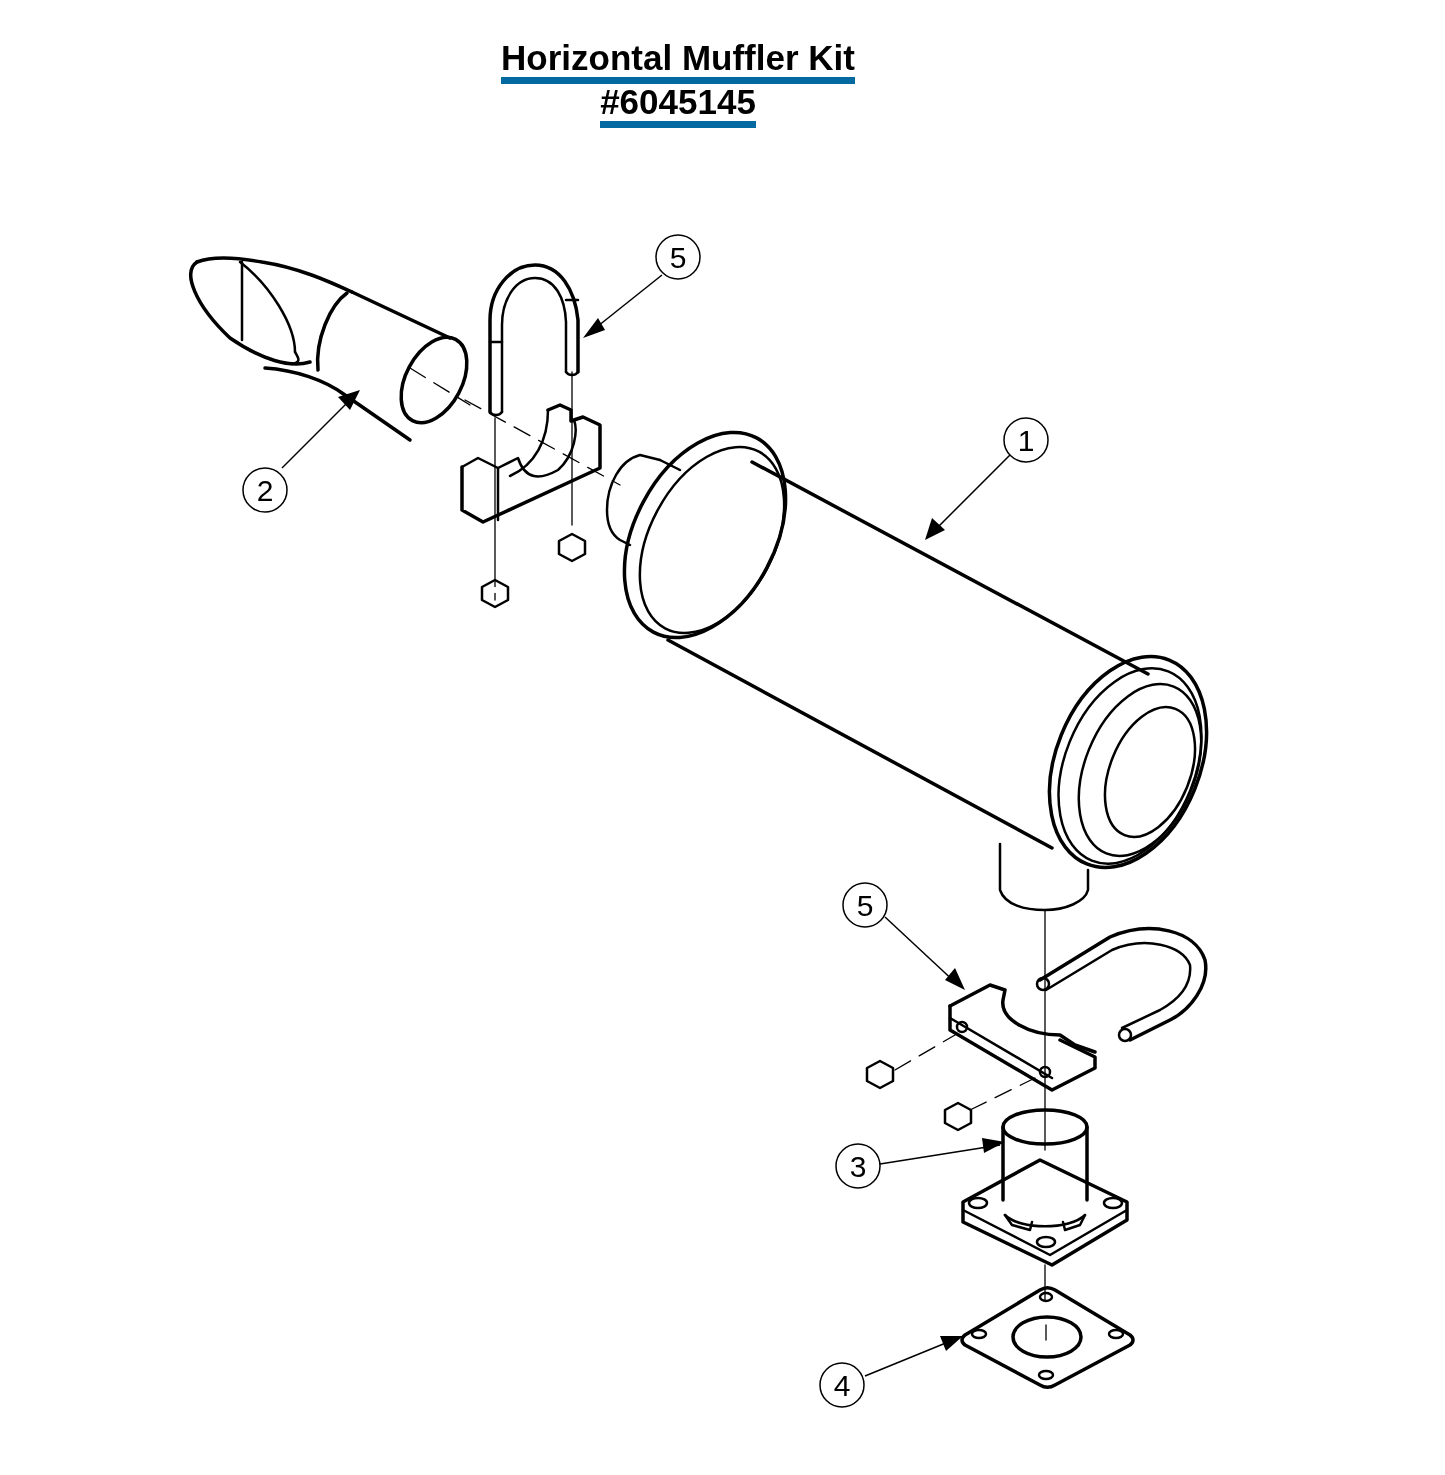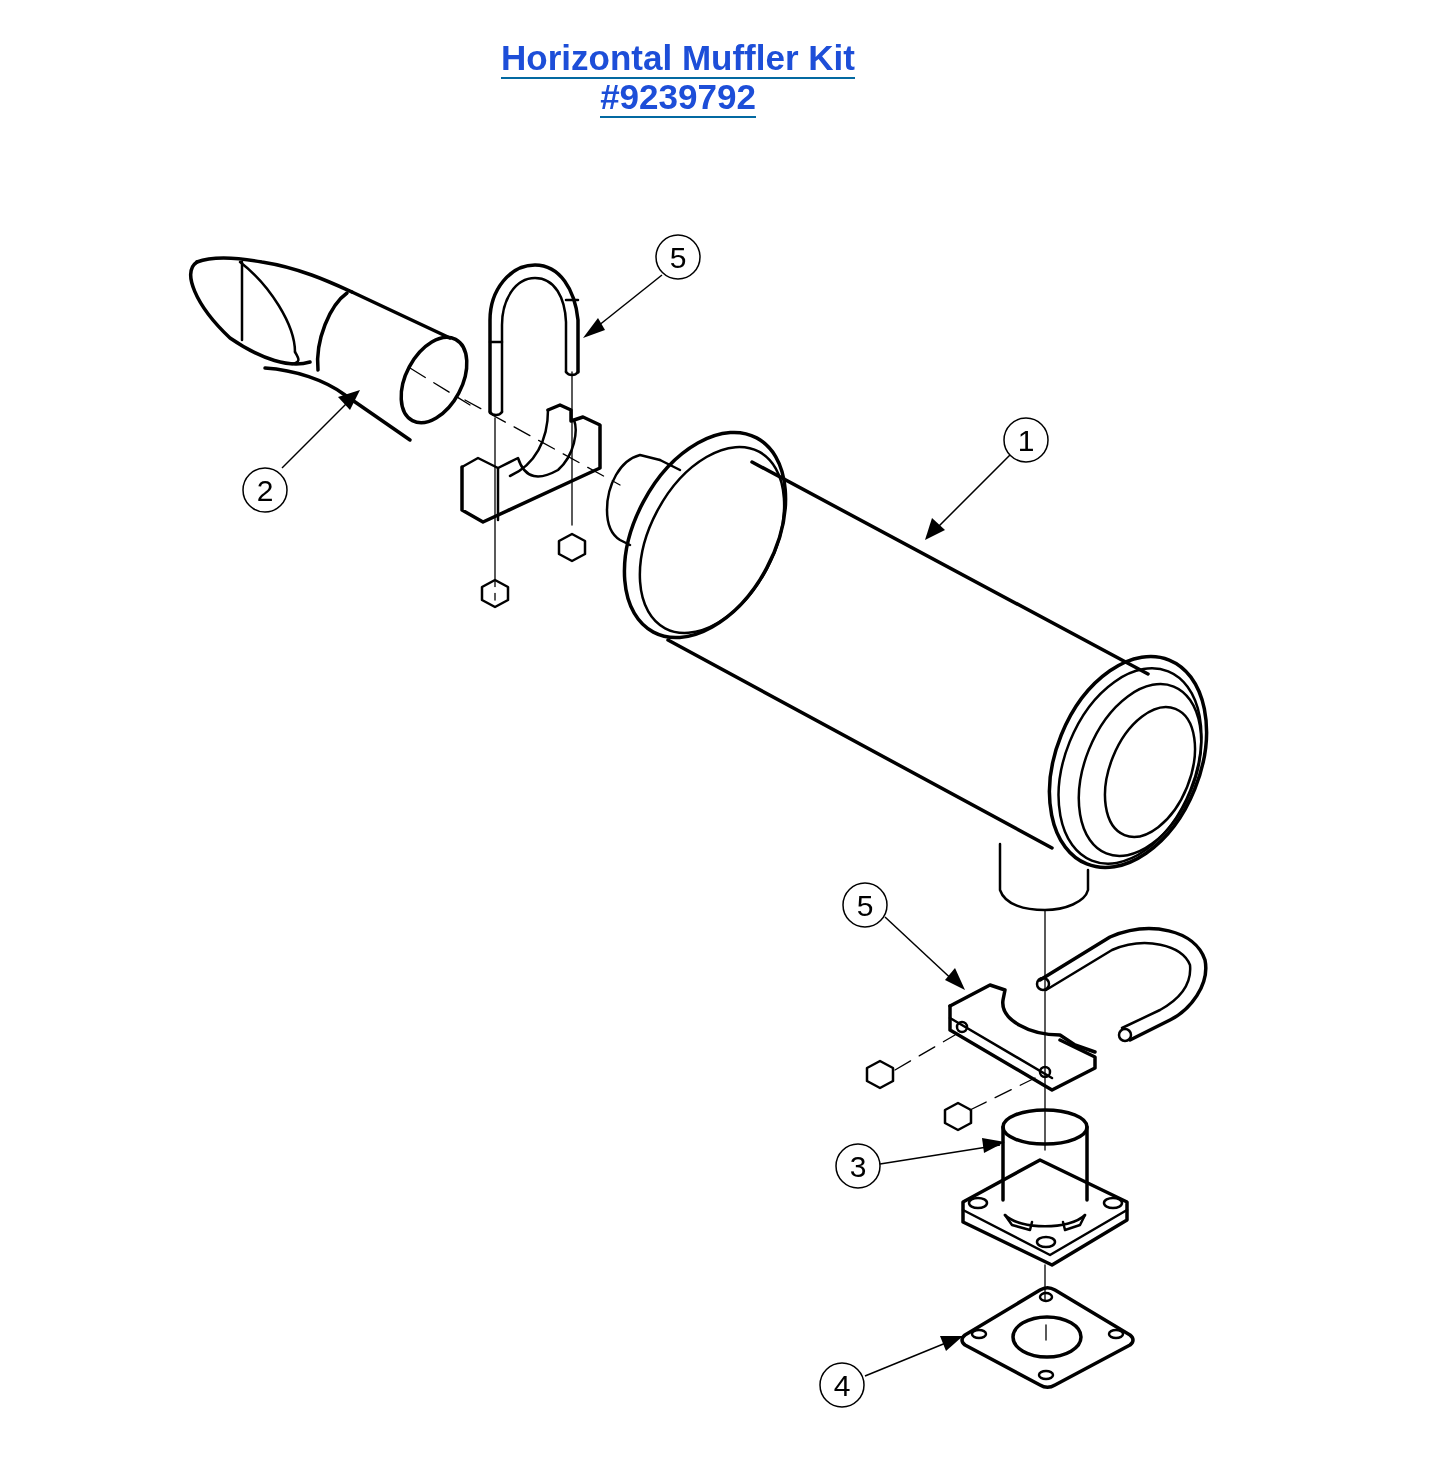--- a/index.html
+++ b/index.html
@@ -1,39 +1,39 @@
 <!DOCTYPE html>
 <html><head>
   <meta charset="utf-8">
   <style>
     html, body { margin: 0; padding: 0; background: #ffffff; }
     body { width: 1445px; height: 1475px; position: relative; overflow: hidden;
            font-family: "Liberation Sans", sans-serif; }
     .title-block { position: absolute; left: 0; top: 40px; width: 1356px; text-align: center; }
     .title-line { display: inline-block; font-weight: bold; font-size: 35px; line-height: 36px;
-                  color: #1d4ed8; border-bottom: 2px solid #0369a1; padding-bottom: 1px; }
+                  color: #000000; border-bottom: 7px solid #0369a1; padding-bottom: 1px; }
     .title-row { display: block; }
     svg.drawing { position: absolute; left: 0; top: 0; }
     .ln { fill: none; stroke: #000; stroke-linecap: round; stroke-linejoin: round; }
     .thick { stroke-width: 3.5; }
     .med { stroke-width: 2.5; }
     .thin { stroke-width: 1.3; }
     .dash { stroke-dasharray: 18 10; }
     .balloon circle { fill: #fff; stroke: #000; stroke-width: 1.5; }
     .balloon text { font-family: "Liberation Sans", sans-serif; font-size: 30px; fill: #000;
                     text-anchor: middle; dominant-baseline: central; }
     .leader { stroke: #000; stroke-width: 1.5; fill: none; }
     .arrowhead { fill: #000; }
   </style>
 </head>
 <body>
 
 <div class="title-block">
   <span class="title-row"><span class="title-line">Horizontal Muffler Kit</span></span>
-  <span class="title-row"><span class="title-line">#9239792</span></span>
+  <span class="title-row"><span class="title-line">#6045145</span></span>
 </div>
 
 <svg class="drawing" width="1445" height="1475" viewBox="0 0 1445 1475">
 
   <g>
     <path class="ln thick" d="M197,262 C215,255 240,258 262,262 C300,268 330,282 352,292"></path>
     <path class="ln thick" d="M197,262 C182,272 195,305 230,338 C262,360 290,368 310,362"></path>
     <path class="ln med" d="M240,262 C270,285 295,325 295,352"></path>
     <path class="ln med" d="M295,352 C300,360 300,362 292,364"></path>
     <line class="ln med" x1="242" y1="262" x2="242" y2="340"></line>

